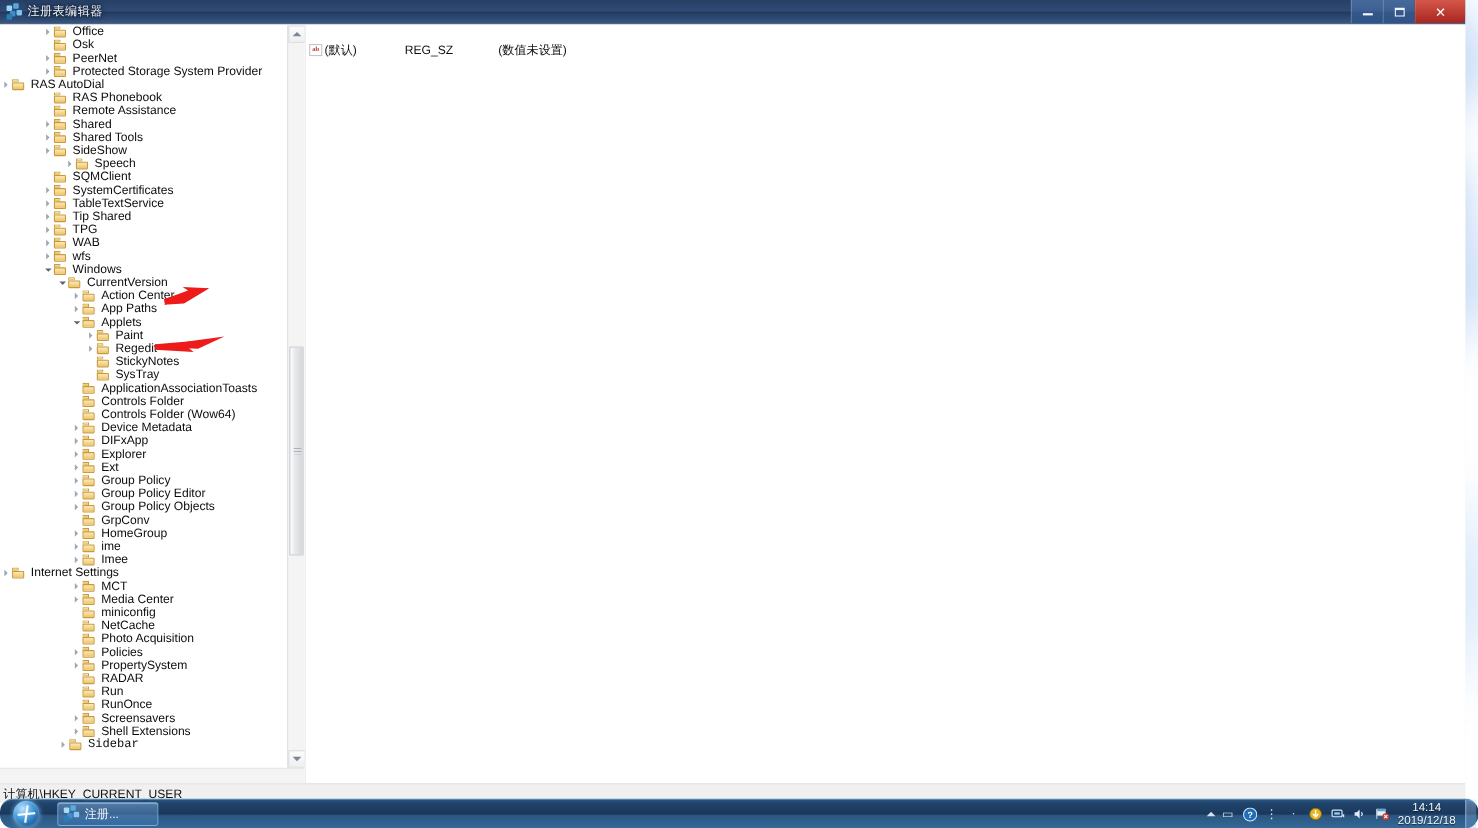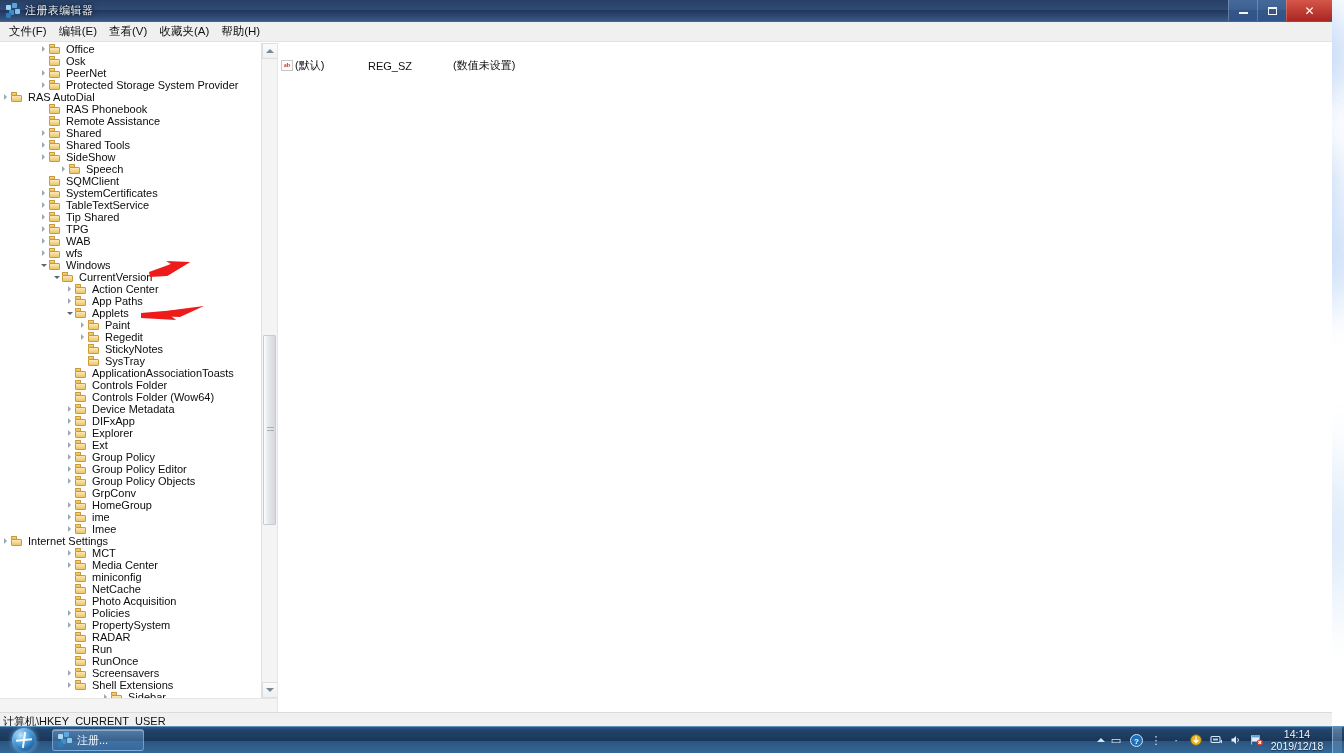--- a/index.html
+++ b/index.html
@@ -269,21 +269,21 @@
   
   #taskbar {
     position: absolute; left: 0; right: 0; bottom: 0; height: 27px;
     background: linear-gradient(to bottom,
        rgba(28,74,122,.92) 0%,
        rgba(20,58,100,.95) 12%,
        rgba(14,44,80,.95) 52%,
        rgba(26,72,118,.93) 54%,
        rgba(36,92,142,.92) 100%);
     border-top: 1px solid rgba(150,200,240,.45);
-    display: flex; align-items: center;
+    display: flex; align-items: center; border-radius: 12px;
   }
   #start-orb {
     width: 48px; height: 26px;
     display: flex; align-items: center; justify-content: center;
     flex: 0 0 48px;
   }
   #start-orb .orb {
     width: 24px; height: 24px; border-radius: 50%;
     background: radial-gradient(circle at 36% 30%, #bfe4fb 0%, #4aa0e0 38%, #1b5f9e 72%, #0d3d70 100%);
     box-shadow: 0 0 5px rgba(120,200,255,.75), inset 0 0 3px rgba(255,255,255,.5);
@@ -375,27 +375,20 @@
       </div>
       <div class="winbtn max">
         <span class="glyph-max"></span>
       </div>
       <div class="winbtn close">
         <span class="glyph-close">✕</span>
       </div>
     </div>
   </div>
 
-  <div id="menubar">
-    <div class="menu-item">文件(F)</div>
-    <div class="menu-item">编辑(E)</div>
-    <div class="menu-item">查看(V)</div>
-    <div class="menu-item">收藏夹(A)</div>
-    <div class="menu-item">帮助(H)</div>
-  </div>
 
   <div id="body-split">
 
     <div id="tree-pane">
       <div id="tree-scroll">
           <div class="tnode" style="padding-left: 38px;">
             <span class="twig">
               <span class="arrow-c"></span>
             </span>
             <span class="folder">
@@ -895,21 +888,21 @@
           <div class="tnode" style="padding-left: 64px;">
             <span class="twig">
               <span class="arrow-c"></span>
             </span>
             <span class="folder">
               <span class="ft"></span>
               <span class="fb"></span>
             </span>
             <span class="tlabel">Shell Extensions</span>
           </div>
-          <div class="tnode" style="padding-left: 100px;">
+          <div class="tnode" style="padding-left: 52px; font-family: Liberation Mono, monospace;">
             <span class="twig">
               <span class="arrow-c"></span>
             </span>
             <span class="folder">
               <span class="ft"></span>
               <span class="fb"></span>
             </span>
             <span class="tlabel">Sidebar</span>
           </div>
         </div>

